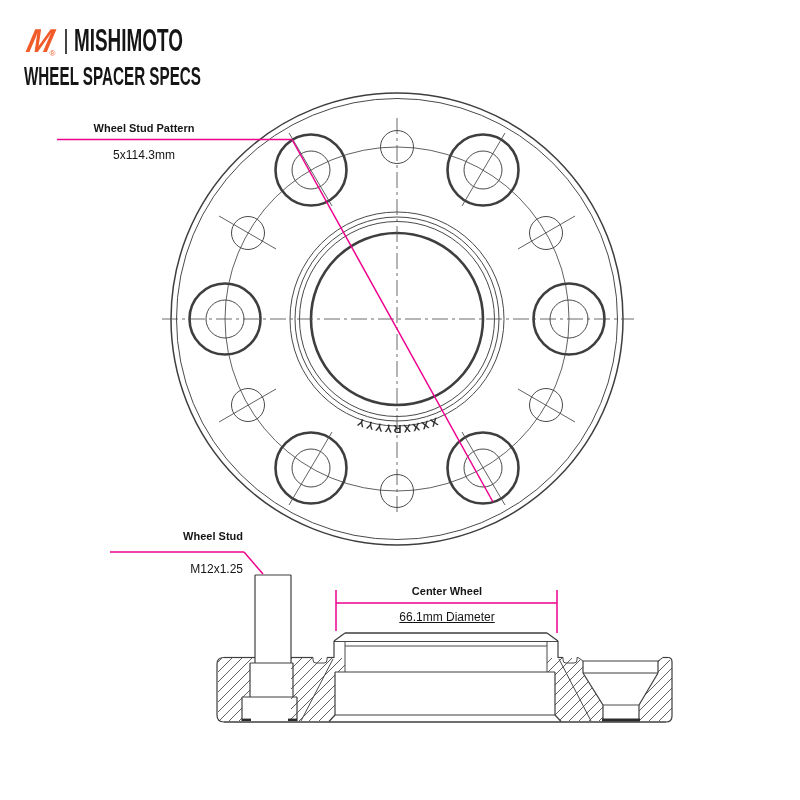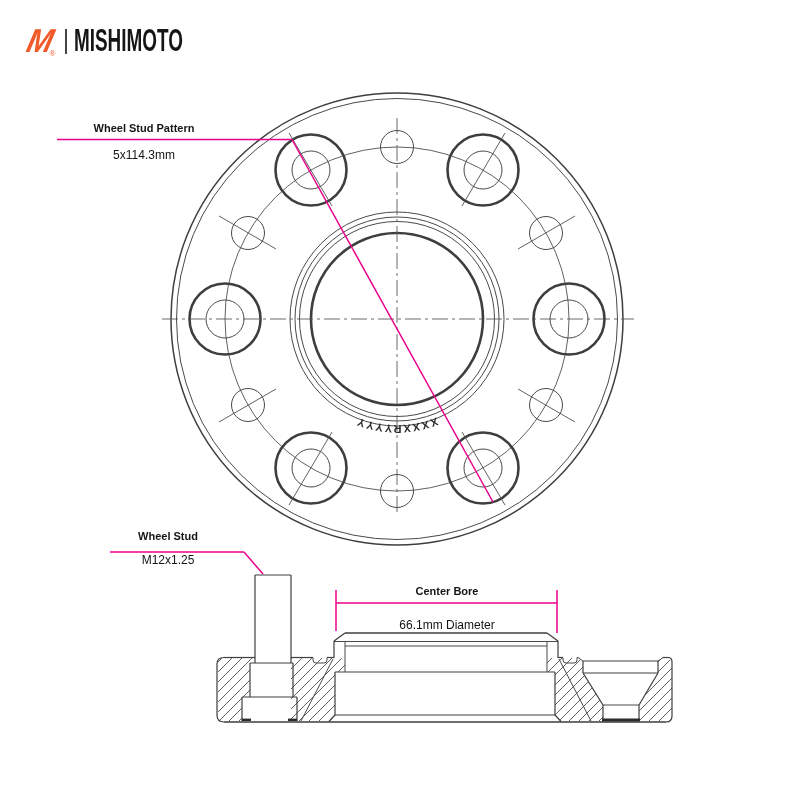--- a/index.html
+++ b/index.html
@@ -52,24 +52,24 @@
     transform:scaleX(.585);transform-origin:left center;
     white-space:nowrap;display:inline-block;line-height:24px;
   }
 
   
   .lbl{position:absolute;text-align:center;white-space:nowrap;}
   .lbl .t{font-size:11px;font-weight:bold;display:block;}
   .lbl .v{font-size:12px;font-weight:normal;display:block;}
   #lbl-stud-pattern{left:60px;top:122px;width:168px;}
   #lbl-stud-pattern .v{margin-top:14px;}
-  #lbl-wheel-stud{left:93px;top:530px;width:150px;}
-  #lbl-wheel-stud .v{margin-top:11px;}
+  #lbl-wheel-stud{left:93px;top:530px;width:150px;text-align:right;}
+  #lbl-wheel-stud .v{margin-top:20px;}
   #lbl-center-bore{left:362px;top:585px;width:170px;}
-  #lbl-center-bore .v{margin-top:21px;}
+  #lbl-center-bore .v{margin-top:13px;text-decoration:underline;}
 
   
   .thin{stroke:var(--line-soft);stroke-width:1;fill:none;}
   .med{stroke:var(--line);stroke-width:1.2;fill:none;}
   .thick{stroke:var(--line);stroke-width:2.6;fill:none;}
   .outer{stroke:var(--line);stroke-width:1.5;fill:none;}
   .cline{stroke:#5a5a5a;stroke-width:.9;fill:none;stroke-dasharray:16 4 3 4;}
   .mark{stroke:#4f4f4f;stroke-width:.9;fill:none;}
   .pink{stroke:var(--accent);stroke-width:1.5;fill:none;}
   .hatchfill{fill:url(#hatch);stroke:none;}
@@ -81,20 +81,21 @@
 </head>
 <body>
 
 <div class="header">
   <div class="brand-row">
     <span class="logo-m">M</span>
     <span class="logo-reg">®</span>
     <span class="logo-divider"></span>
     <span class="brand-name">MISHIMOTO</span>
   </div>
+  <div><span class="subtitle">WHEEL SPACER SPECS</span></div>
 </div>
 
 <svg width="800" height="800" viewBox="0 0 800 800">
   <defs>
     <pattern id="hatch" patternUnits="userSpaceOnUse" width="10" height="10">
       <path d="M-1,11 L11,-1" stroke="#4f4f4f" stroke-width="0.9"></path>
     </pattern>
     <path id="engravePath" d="M 441.8 415.1 A 106 106 0 0 1 352.2 415.1"></path>
   </defs>
 
@@ -265,15 +266,15 @@
   <span class="t">Wheel Stud Pattern</span>
   <span class="v">5x114.3mm</span>
 </div>
 
 <div class="lbl" id="lbl-wheel-stud">
   <span class="t">Wheel Stud</span>
   <span class="v">M12x1.25</span>
 </div>
 
 <div class="lbl" id="lbl-center-bore">
-  <span class="t">Center Bore</span>
+  <span class="t">Center Wheel</span>
   <span class="v">66.1mm Diameter</span>
 </div>
 
 </body></html>

